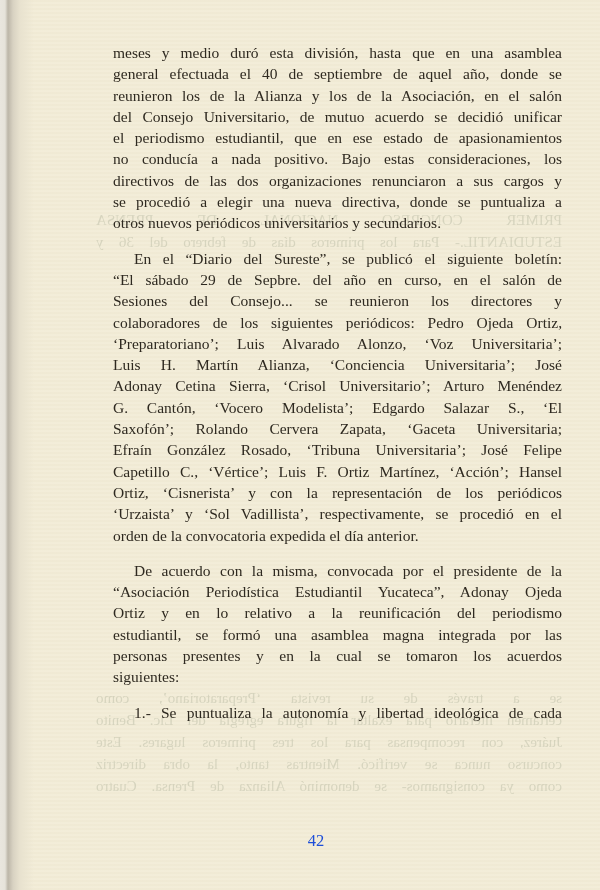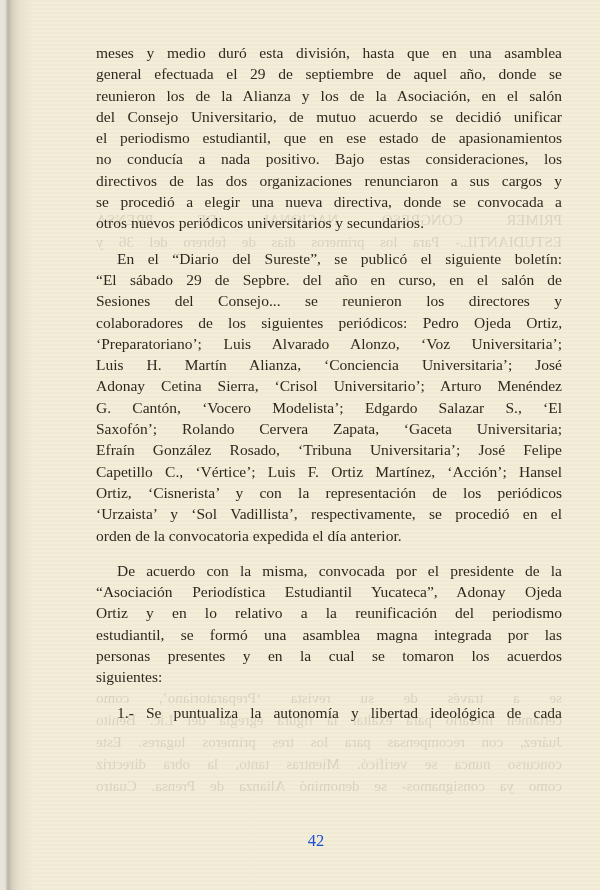--- a/index.html
+++ b/index.html
@@ -71,20 +71,21 @@
     line-height: 21.3px;
   }
   .paragraph {
     margin: 0 0 14px 0;
   }
   .line {
     text-align: justify;
     text-align-last: justify;
     height: 21.3px;
     overflow: hidden;
+    margin-left: 17px;
   }
   .line.last {
     text-align-last: left;
   }
   .line.first-indent {
     text-indent: 21px;
   }
   .page-number {
     position: absolute;
     top: 831px;
@@ -106,27 +107,27 @@
       <div class="ghost-line" style="top: 688px;">se a través de su revista ‘Preparatoriano’, como</div>
       <div class="ghost-line" style="top: 710px;">certamen literario para exaltar la figura egregia del Lic. Benito</div>
       <div class="ghost-line" style="top: 732px;">Juárez, con recompensas para los tres primeros lugares. Este</div>
       <div class="ghost-line" style="top: 754px;">concurso nunca se verificó. Mientras tanto, la obra directriz</div>
       <div class="ghost-line" style="top: 776px;">como ya consignamos- se denominó Alianza de Prensa. Cuatro</div>
     </div>
   <div class="binding-shadow"></div>
   <div class="text-column">
       <div class="paragraph">
         <div class="line">meses y medio duró esta división, hasta que en una asamblea</div>
-        <div class="line">general efectuada el 29 de septiembre de aquel año, donde se</div>
+        <div class="line">general efectuada el 40 de septiembre de aquel año, donde se</div>
         <div class="line">reunieron los de la Alianza y los de la Asociación, en el salón</div>
         <div class="line">del Consejo Universitario, de mutuo acuerdo se decidió unificar</div>
         <div class="line">el periodismo estudiantil, que en ese estado de apasionamientos</div>
         <div class="line">no conducía a nada positivo. Bajo estas consideraciones, los</div>
         <div class="line">directivos de las dos organizaciones renunciaron a sus cargos y</div>
-        <div class="line">se procedió a elegir una nueva directiva, donde se convocada a</div>
+        <div class="line">se procedió a elegir una nueva directiva, donde se puntualiza a</div>
         <div class="line last">otros nuevos periódicos universitarios y secundarios.</div>
       </div>
       <div class="paragraph">
         <div class="line first-indent">En el “Diario del Sureste”, se publicó el siguiente boletín:</div>
         <div class="line">“El sábado 29 de Sepbre. del año en curso, en el salón de</div>
         <div class="line">Sesiones del Consejo... se reunieron los directores y</div>
         <div class="line">colaboradores de los siguientes periódicos: Pedro Ojeda Ortiz,</div>
         <div class="line">‘Preparatoriano’; Luis Alvarado Alonzo, ‘Voz Universitaria’;</div>
         <div class="line">Luis H. Martín Alianza, ‘Conciencia Universitaria’; José</div>
         <div class="line">Adonay Cetina Sierra, ‘Crisol Universitario’; Arturo Menéndez</div>

